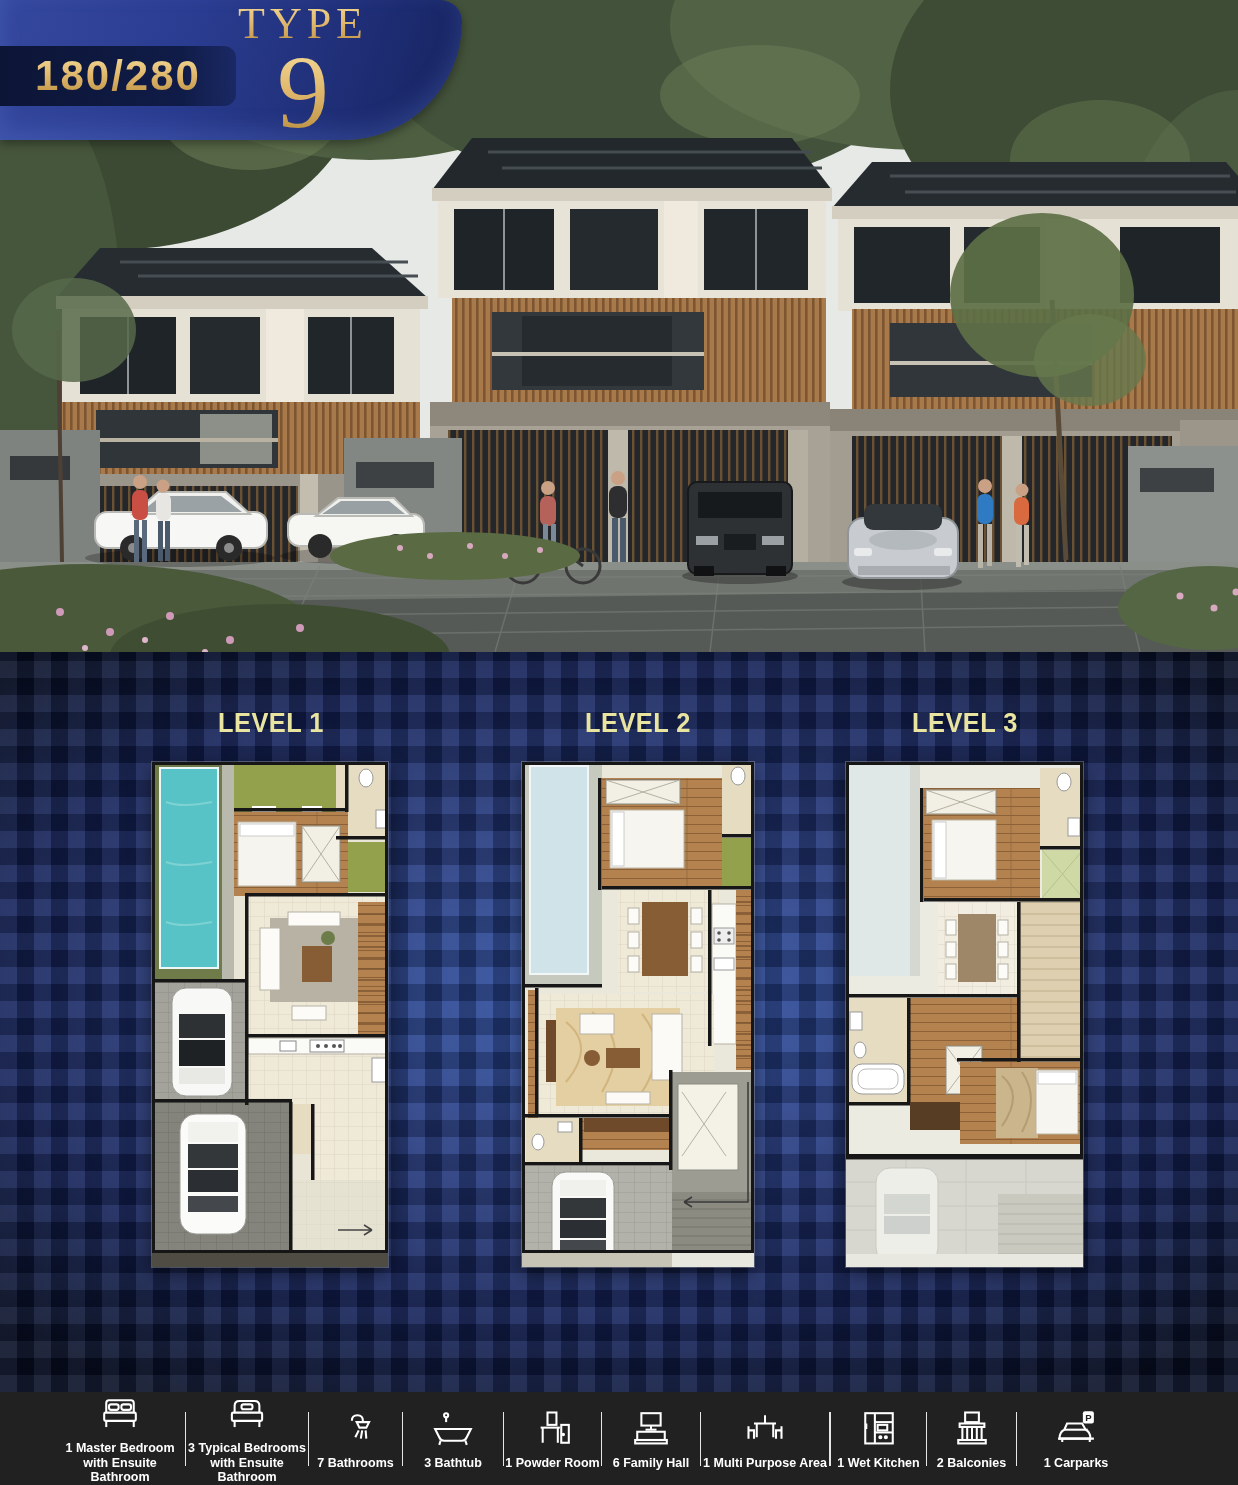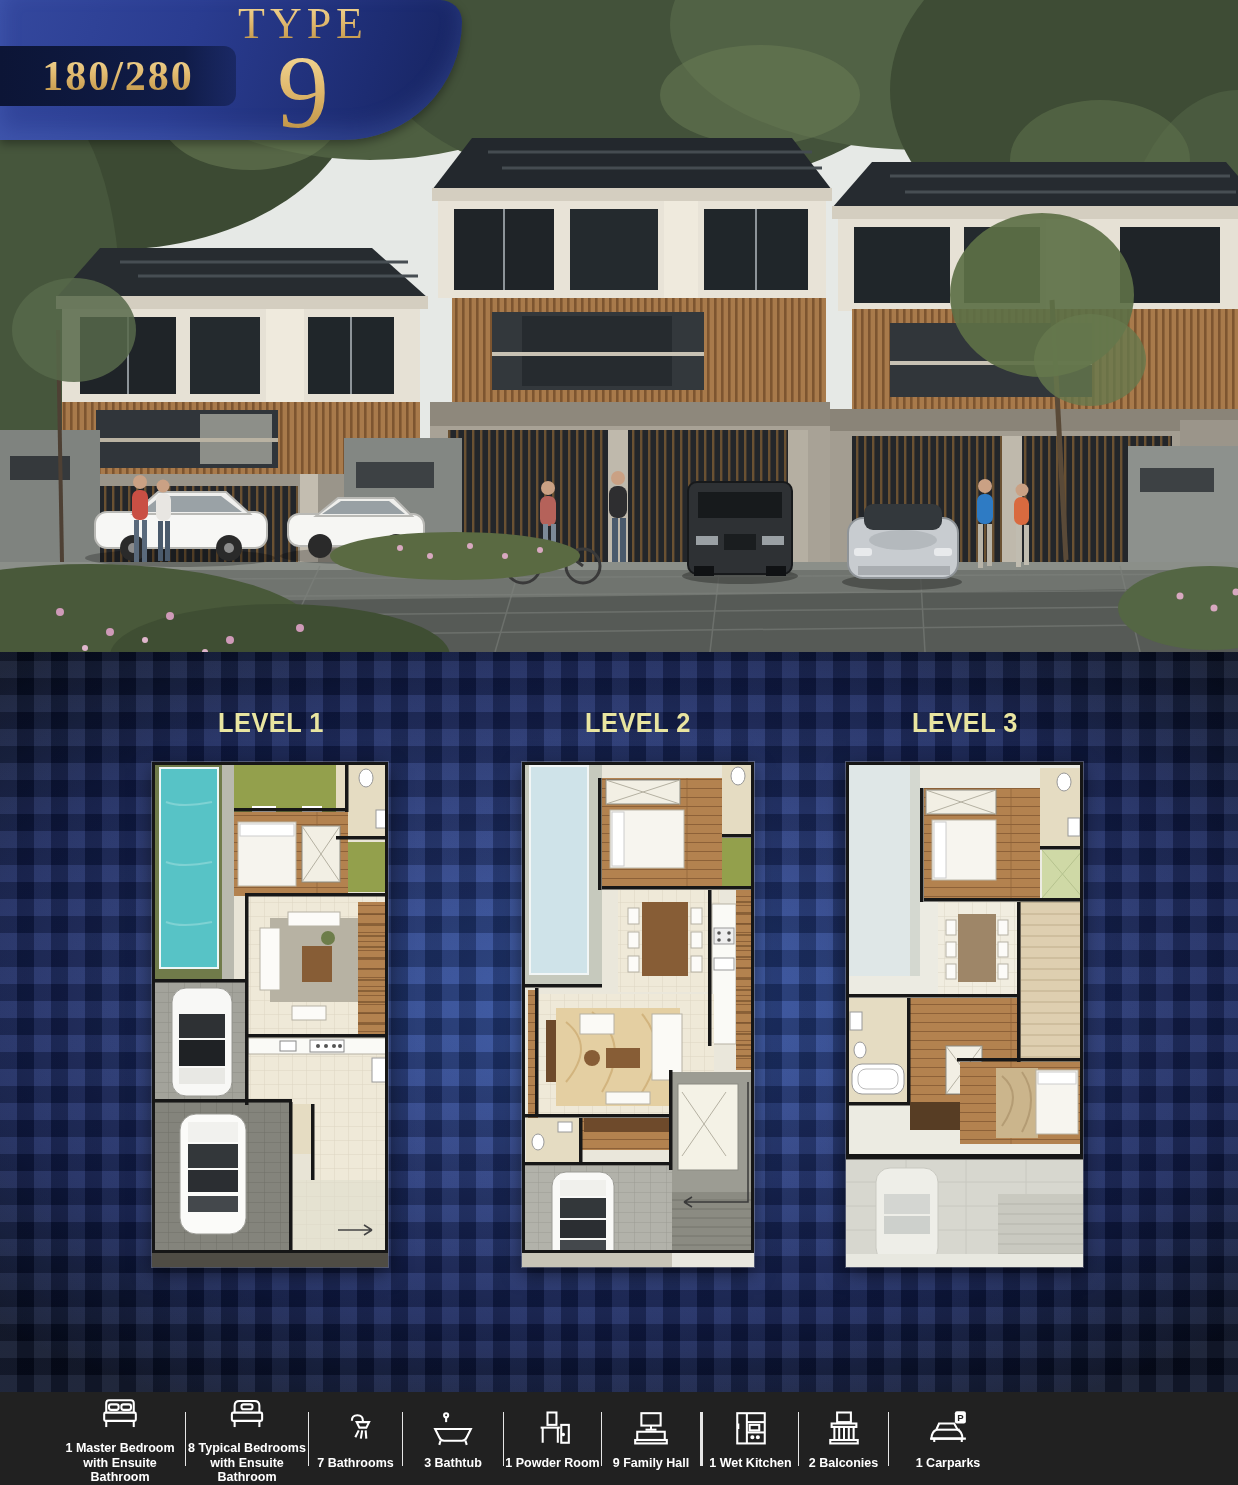--- a/index.html
+++ b/index.html
@@ -14,21 +14,21 @@
   .badge{position:absolute;top:0;left:0;width:462px;height:140px;}
   .badge-shape{position:absolute;inset:0;
      background:linear-gradient(108deg,#34489e 0%,#2a3c90 40%,#1d2c72 78%,#16235e 100%);
      border-radius:0 24px 132px 0;
      box-shadow:inset 0 -10px 22px rgba(130,160,255,.18), 0 4px 10px rgba(0,0,0,.35);}
   .ribbon{position:absolute;left:0;top:46px;width:236px;height:60px;
      background:linear-gradient(90deg,#0c1536 0%,#101c48 78%,rgba(16,28,72,.55) 100%);
      border-radius:0 12px 12px 0;display:flex;align-items:center;justify-content:center;}
   .gold-text{background:linear-gradient(180deg,#f6dd9c 0%,#e0b86d 48%,#b98c3e 100%);
      -webkit-background-clip:text;background-clip:text;color:transparent;}
-  .ribbon-text{font-size:42px;font-weight:bold;letter-spacing:2px;font-family:Liberation Serif, serif;}
+  .ribbon-text{font-size:42px;font-weight:bold;letter-spacing:2px;}
   .type-block{position:absolute;left:238px;top:0;width:130px;text-align:center;}
   .type-word{display:block;font-family:"Liberation Serif",serif;font-size:44px;
      letter-spacing:5px;line-height:1.1;}
   .type-number{display:block;font-family:"Liberation Serif",serif;font-size:104px;
      line-height:.92;margin-top:-4px;}
 
   
   .plans{position:absolute;top:652px;left:0;width:1238px;height:740px;
      background-image:
        repeating-linear-gradient(90deg, rgba(255,255,255,.05) 0 17px, rgba(0,0,0,.22) 17px 34px),
@@ -631,21 +631,21 @@
     <div class="f-div"></div>
 
     <div class="f-item w122">
       <svg viewBox="0 0 64 64" fill="none" stroke="#fff" stroke-width="3">
         <path d="M14 30V20q0-7 7-7h22q7 0 7 7v10"></path>
         <rect x="24" y="18" width="16" height="7" rx="3"></rect>
         <rect x="10" y="30" width="44" height="12" rx="2"></rect>
         <line x1="14" y1="42" x2="14" y2="51"></line>
           <line x1="50" y1="42" x2="50" y2="51"></line>
       </svg>
-      <div class="f-label lbl-narrow">8 Typical Bedrooms with Ensuite Bathroom</div>
+      <div class="f-label lbl-narrow">3 Typical Bedrooms with Ensuite Bathroom</div>
     </div>
     <div class="f-div"></div>
 
     <div class="f-item w93">
       <svg viewBox="0 0 64 64" fill="none" stroke="#fff" stroke-width="3">
         <path d="M26 20q0-8 8-8q8 0 8 8v2"></path>
         <path d="M33 22h18l-4 8H37z"></path>
         <line x1="36" y1="34" x2="31" y2="44"></line>
           <line x1="41" y1="34" x2="39" y2="46"></line>
           <line x1="46" y1="34" x2="47" y2="46"></line>
@@ -680,24 +680,35 @@
     <div class="f-div"></div>
 
     <div class="f-item w98">
       <svg viewBox="0 0 64 64" fill="none" stroke="#fff" stroke-width="3">
         <rect x="18" y="9" width="28" height="18"></rect>
         <line x1="32" y1="27" x2="32" y2="33"></line>
           <line x1="24" y1="33" x2="40" y2="33"></line>
         <rect x="12" y="36" width="40" height="12"></rect>
         <rect x="9" y="48" width="46" height="5"></rect>
       </svg>
-      <div class="f-label">9 Family Hall</div>
-    </div>
-    <div class="f-div"></div>
-
+      <div class="f-label">6 Family Hall</div>
+    </div>
+    <div class="f-div"></div>
+
+    <div class="f-item w128">
+      <svg viewBox="0 0 64 64" fill="none" stroke="#fff" stroke-width="3">
+        <line x1="32" y1="12" x2="32" y2="24"></line>
+        <line x1="16" y1="24" x2="48" y2="24"></line>
+        <line x1="20" y1="24" x2="20" y2="44"></line>
+          <line x1="44" y1="24" x2="44" y2="44"></line>
+        <path d="M8 28v18M8 34h8v12"></path>
+        <path d="M56 28v18M56 34h-8v12"></path>
+      </svg>
+      <div class="f-label">1 Multi Purpose Area</div>
+    </div>
     <div class="f-div"></div>
 
     <div class="f-div"></div>
 
     <div class="f-item w95">
       <svg viewBox="0 0 64 64" fill="none" stroke="#fff" stroke-width="3">
         <rect x="12" y="9" width="40" height="44"></rect>
         <line x1="26" y1="9" x2="26" y2="53"></line>
         <line x1="26" y1="22" x2="52" y2="22"></line>
           <line x1="26" y1="37" x2="52" y2="37"></line>

